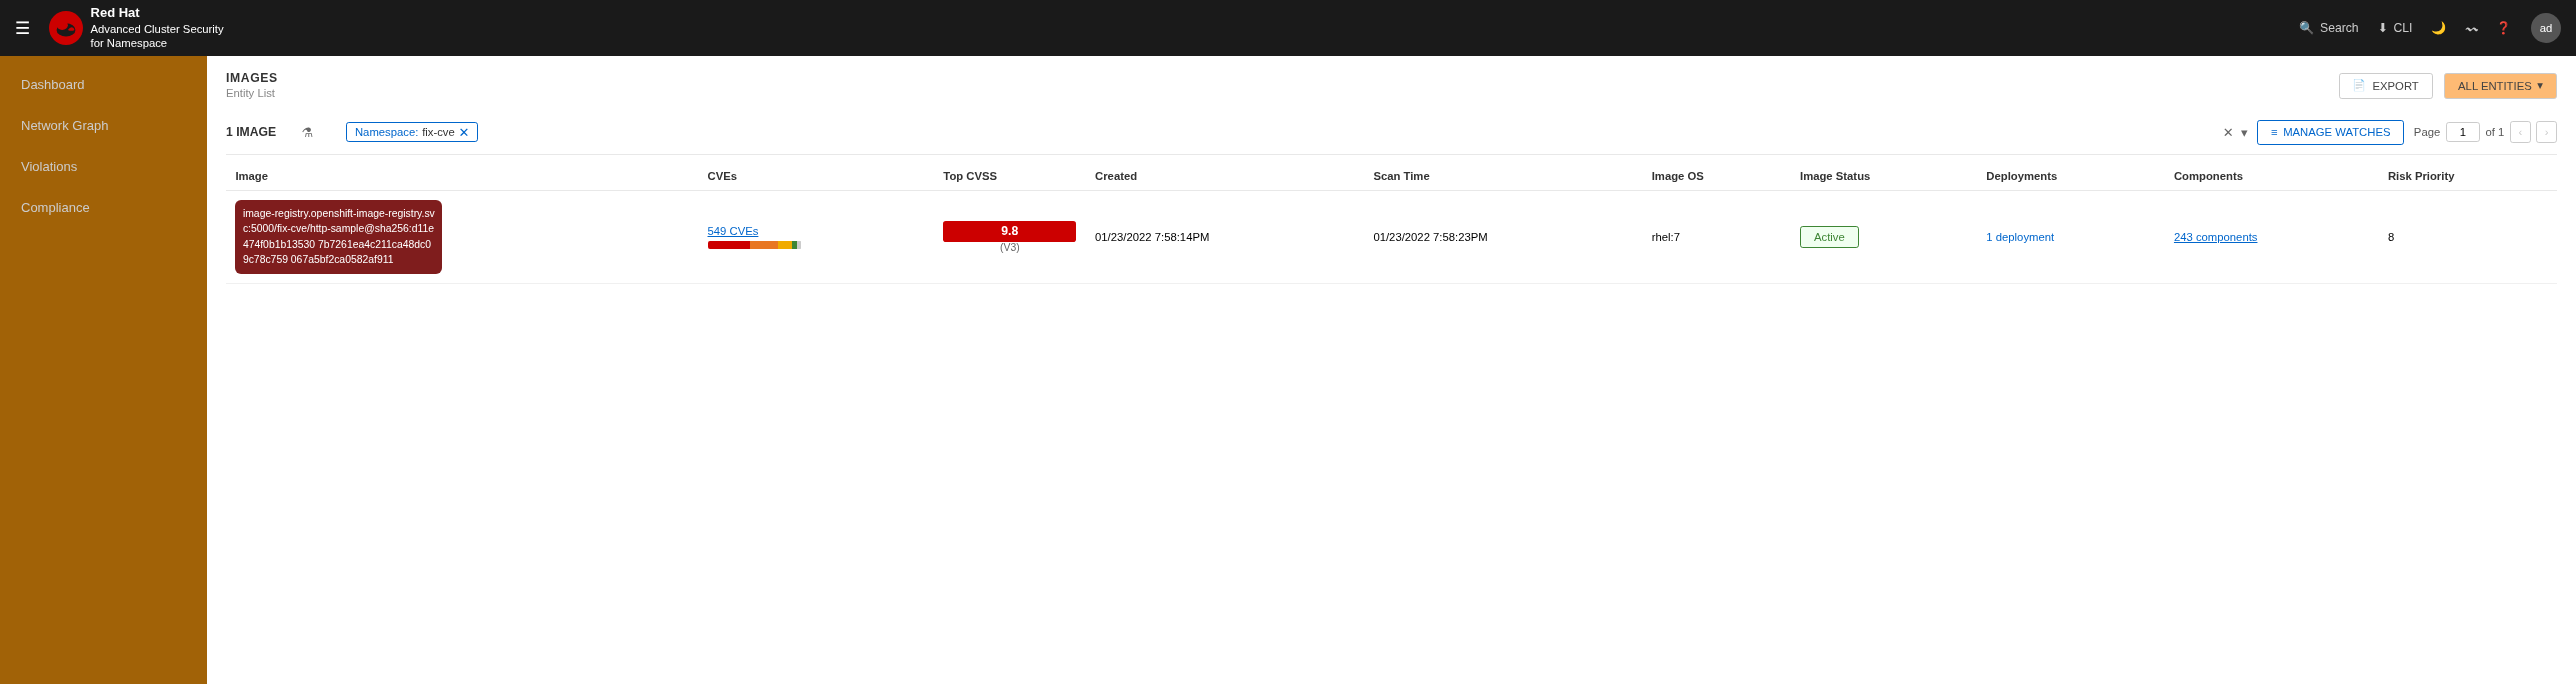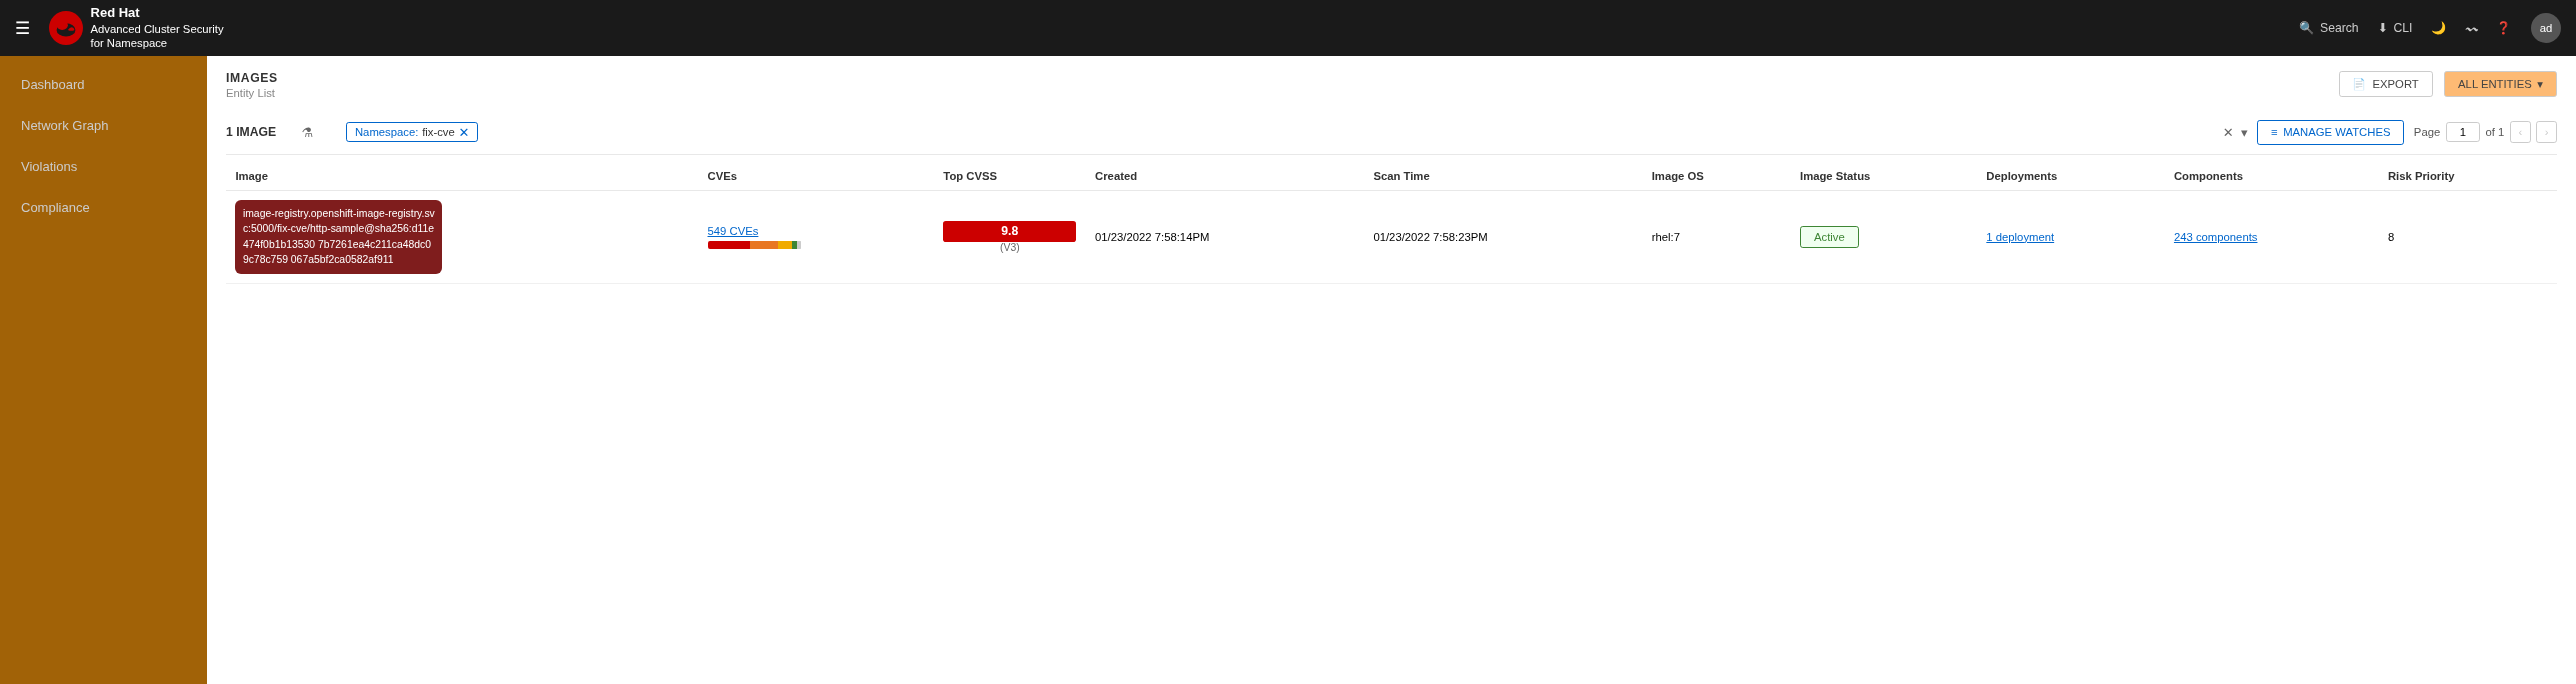--- a/index.html
+++ b/index.html
@@ -100,21 +100,21 @@
       margin-top: 56px;
       margin-left: 207px;
       background: #fff;
       min-height: calc(100vh - 56px);
       padding: 15px 19px;
     }
 
     
     .page-header {
       display: flex;
-      align-items: flex-start;
+      align-items: flex-end;
       justify-content: space-between;
       margin-bottom: 11.3px;
     }
     .page-title-section .title {
       font-size: 12.2px;
       font-weight: bold;
       color: #333;
       letter-spacing: 0.05em;
       text-transform: uppercase;
     }
@@ -316,21 +316,20 @@
       color: #3e8635;
       background: #f0fff0;
       border-radius: 2.8px;
       padding: 3.8px 13px;
       font-size: 11.3px;
       font-weight: 500;
       display: inline-block;
     }
     .deploy-link {
       color: #0066cc;
-      text-decoration: underline;
       cursor: pointer;
     }
     .component-link {
       color: #0066cc;
       text-decoration: underline;
       cursor: pointer;
     }
   </style>
 </head>
 <body>

